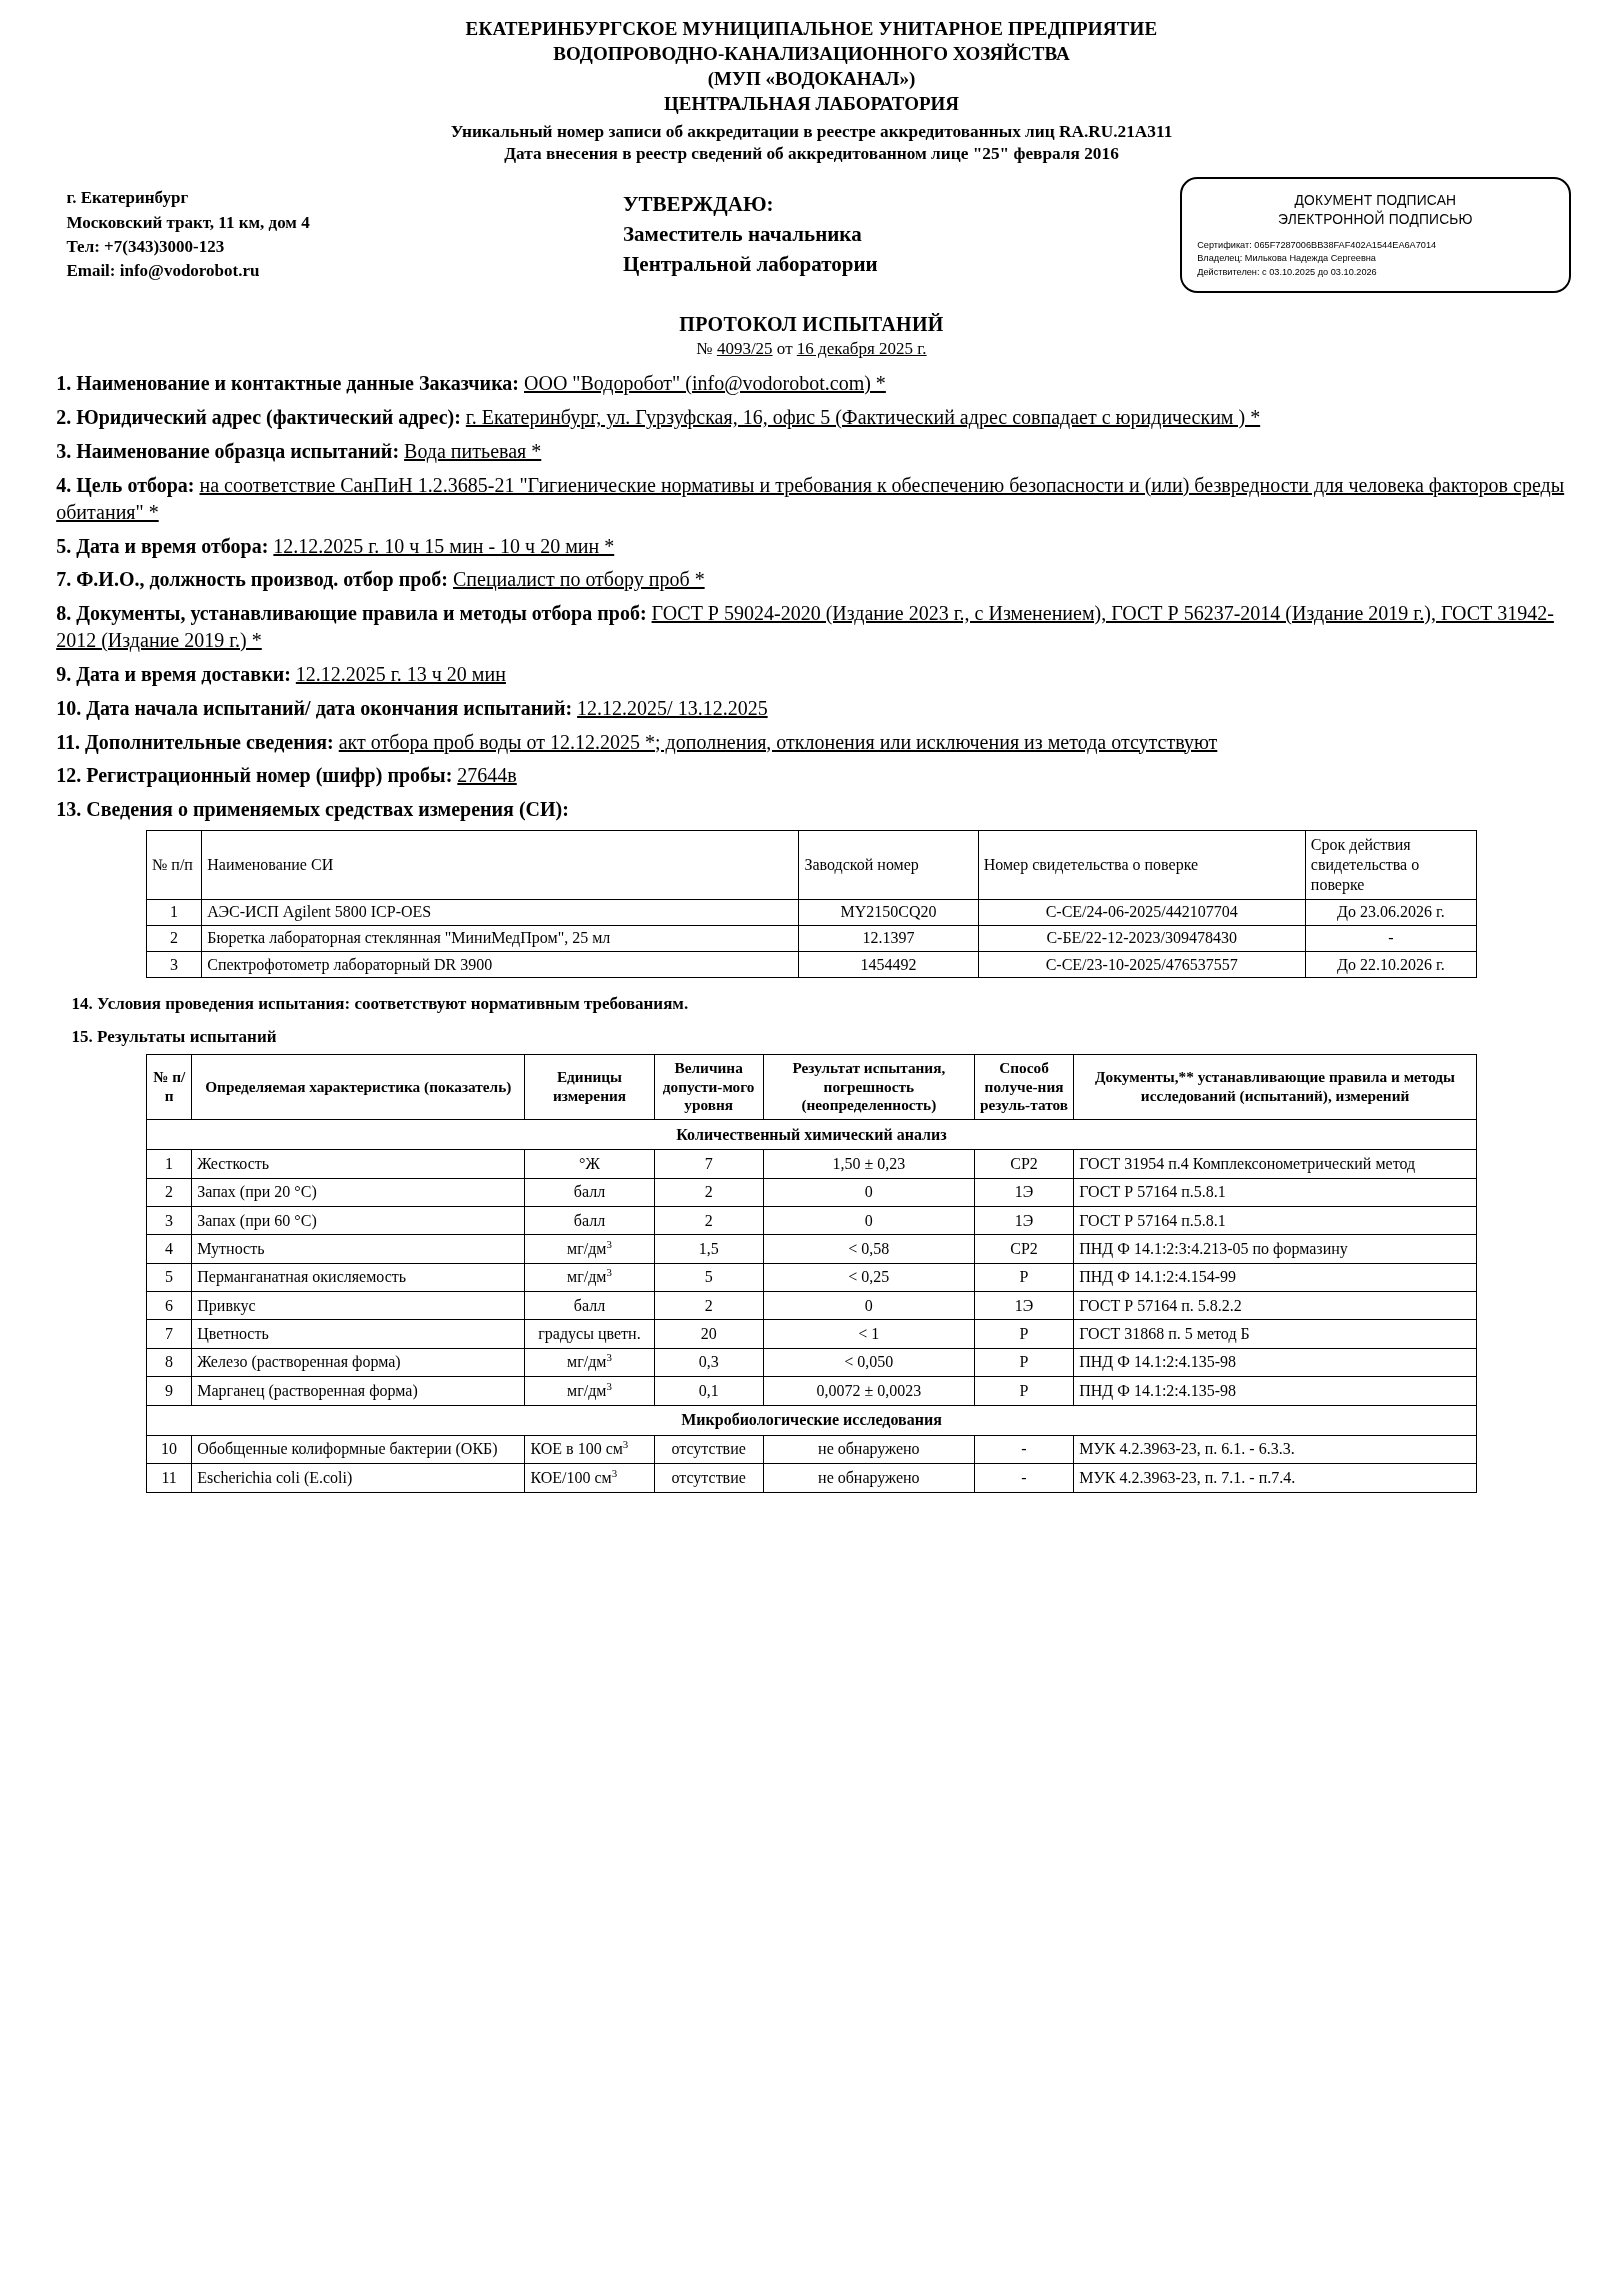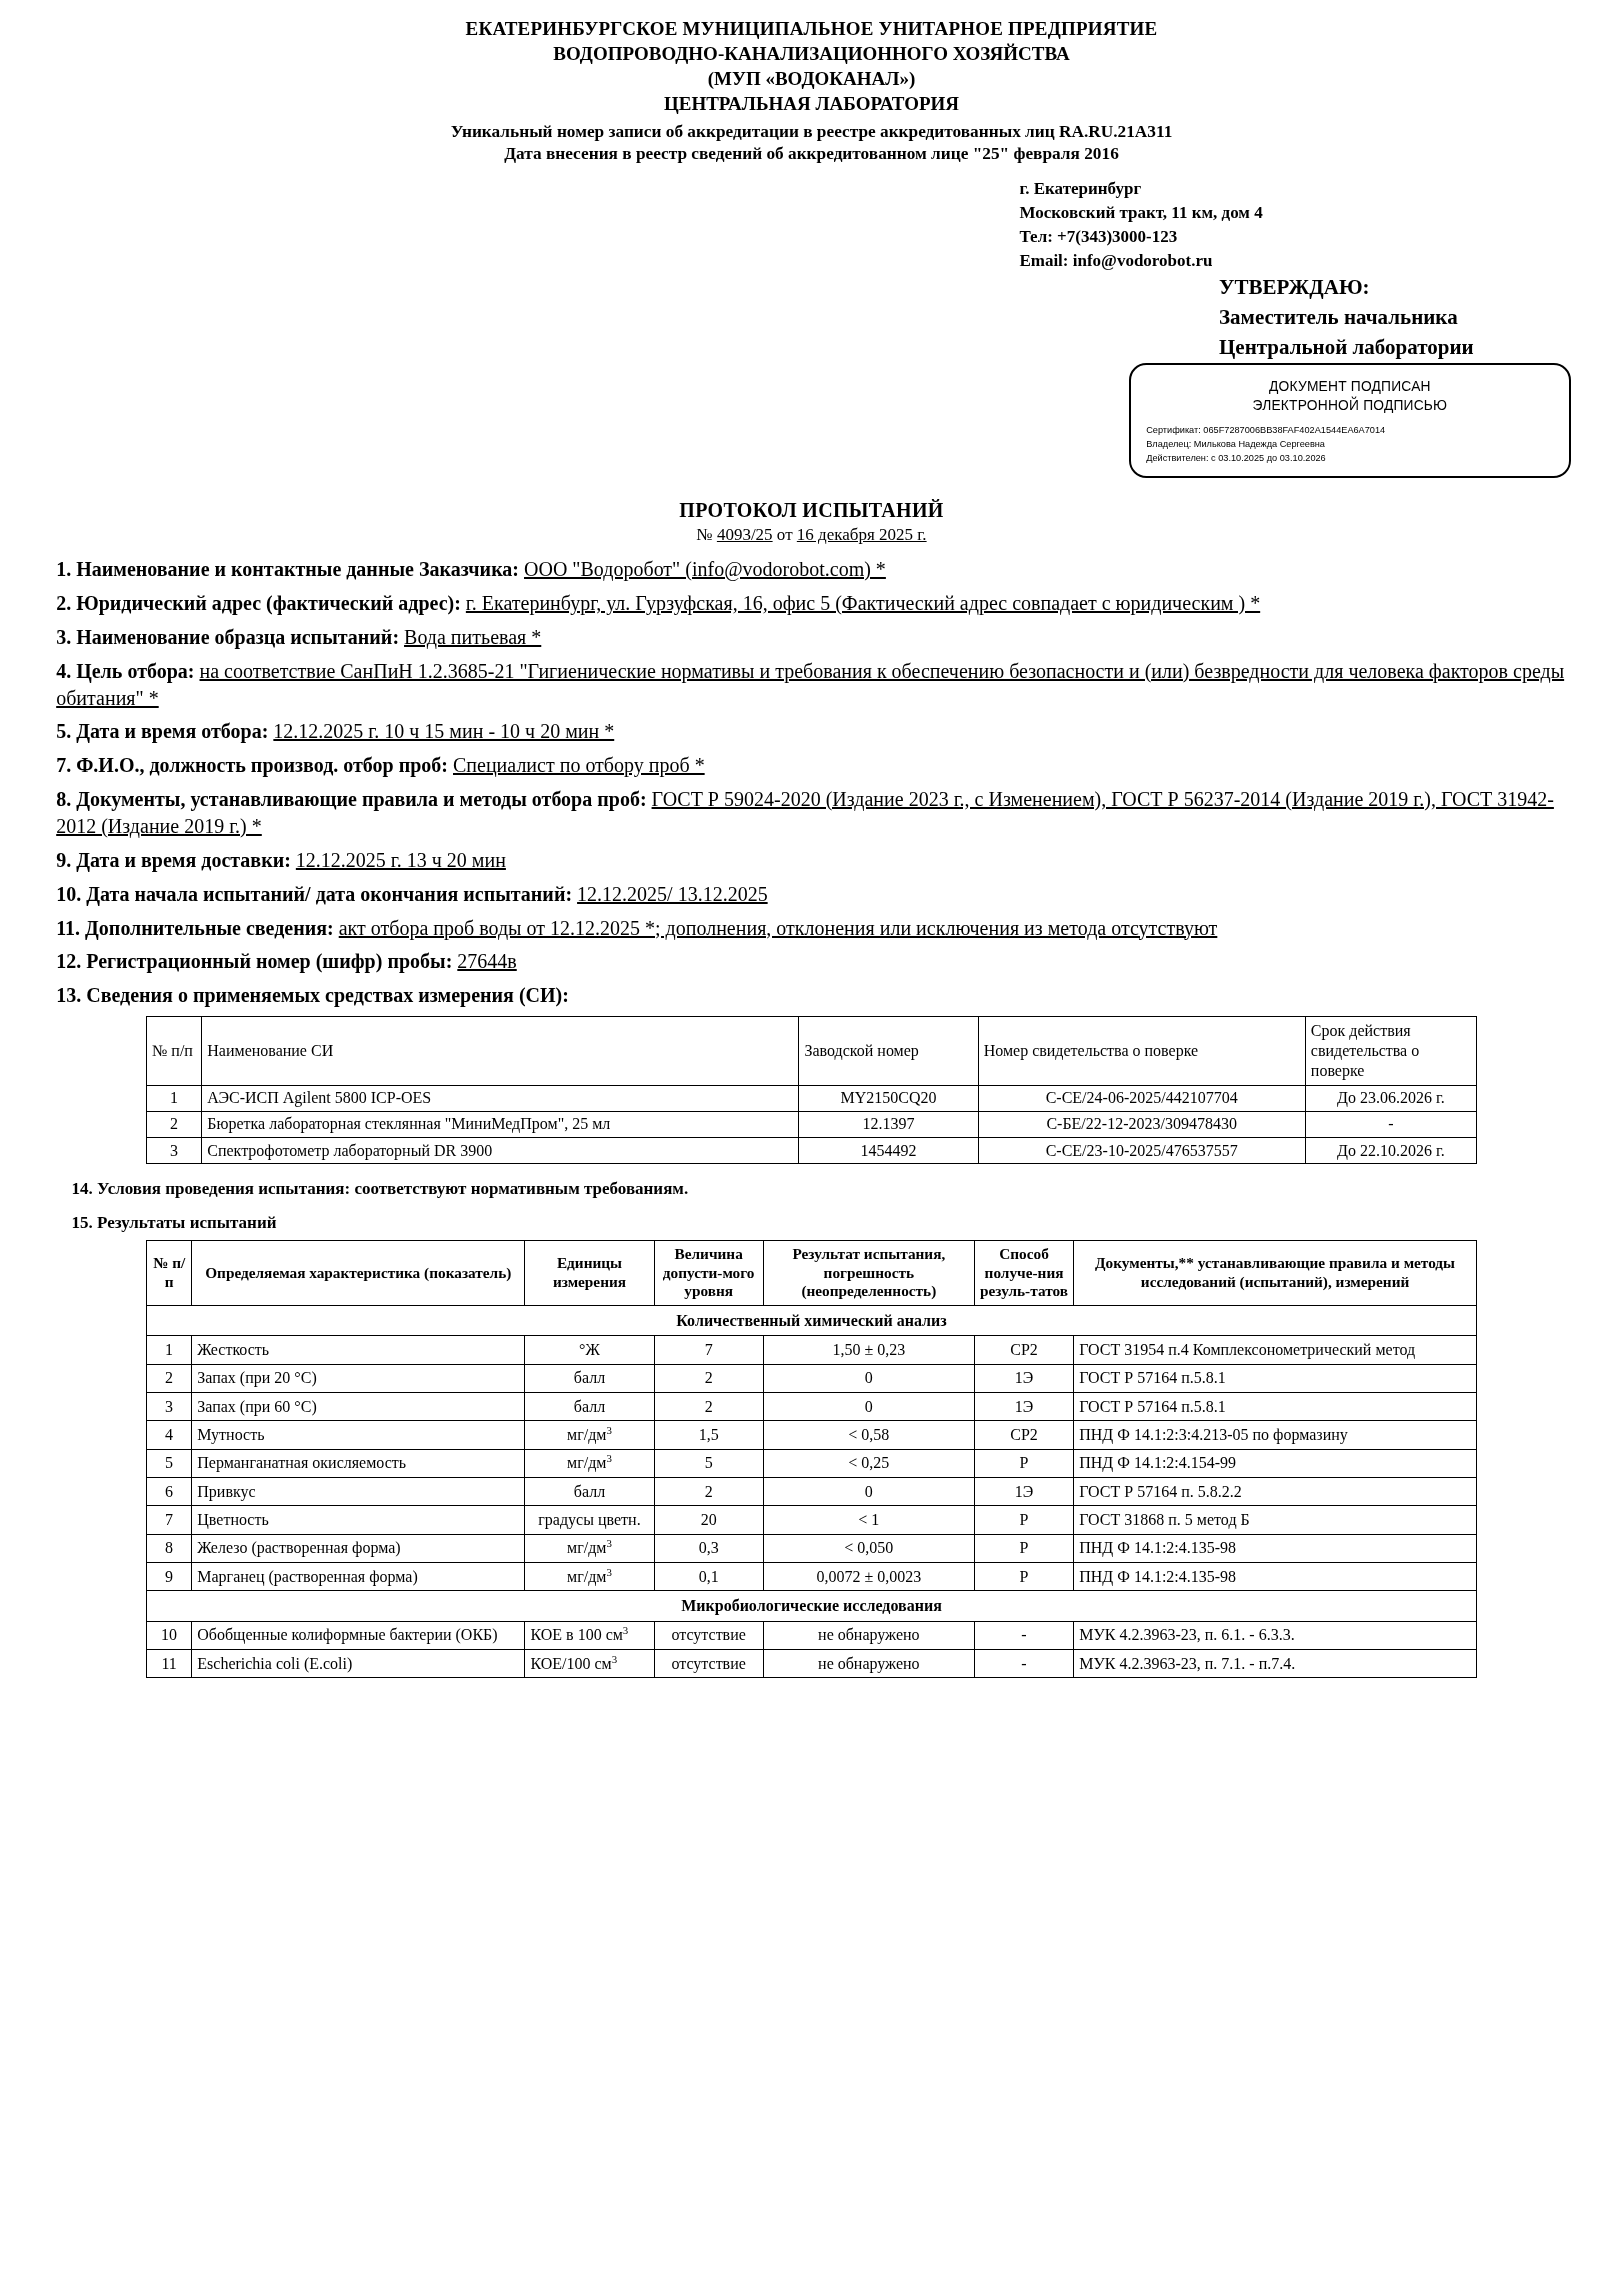--- a/index.html
+++ b/index.html
@@ -30,22 +30,21 @@
   .hdr .l1 { font-size: 19px; letter-spacing: 0.2px; }
   .hdr .l2 { font-size: 19px; }
   .hdr .l3 { font-size: 19px; }
   .hdr .l4 { font-size: 19px; margin-top: 1px; }
   .hdr .l5 { font-size: 17.3px; margin-top: 3.6px; }
   .hdr .l6 { font-size: 17.3px; }
 
   .contactsRow {
     display: flex;
     margin-top: 11.2px;
-    align-items: flex-end;
-    flex-direction: column;
+    align-items: center;
   }
   .contactsLeft {
     width: 576px;
     font-size: 17px;
     font-weight: bold;
     line-height: 1.42;
     padding-left: 19.4px;
     box-sizing: border-box;
   }
   .contactsMid {
@@ -54,21 +53,21 @@
     font-weight: bold;
     line-height: 1.42;
   }
   .stampWrap {
     flex: 1;
     display: flex;
     justify-content: flex-end;
     padding-right: 5.1px;
   }
   .stamp {
-    width: 442px;
+    width: 391px;
     border: 2px solid #000;
     border-radius: 17.3px;
     box-sizing: border-box;
     padding: 13.3px 15.3px 11.2px 15.3px;
     font-family: "Liberation Sans", sans-serif;
   }
   .stamp .t1 {
     text-align: center;
     font-size: 13.8px;
     letter-spacing: 0.2px;

